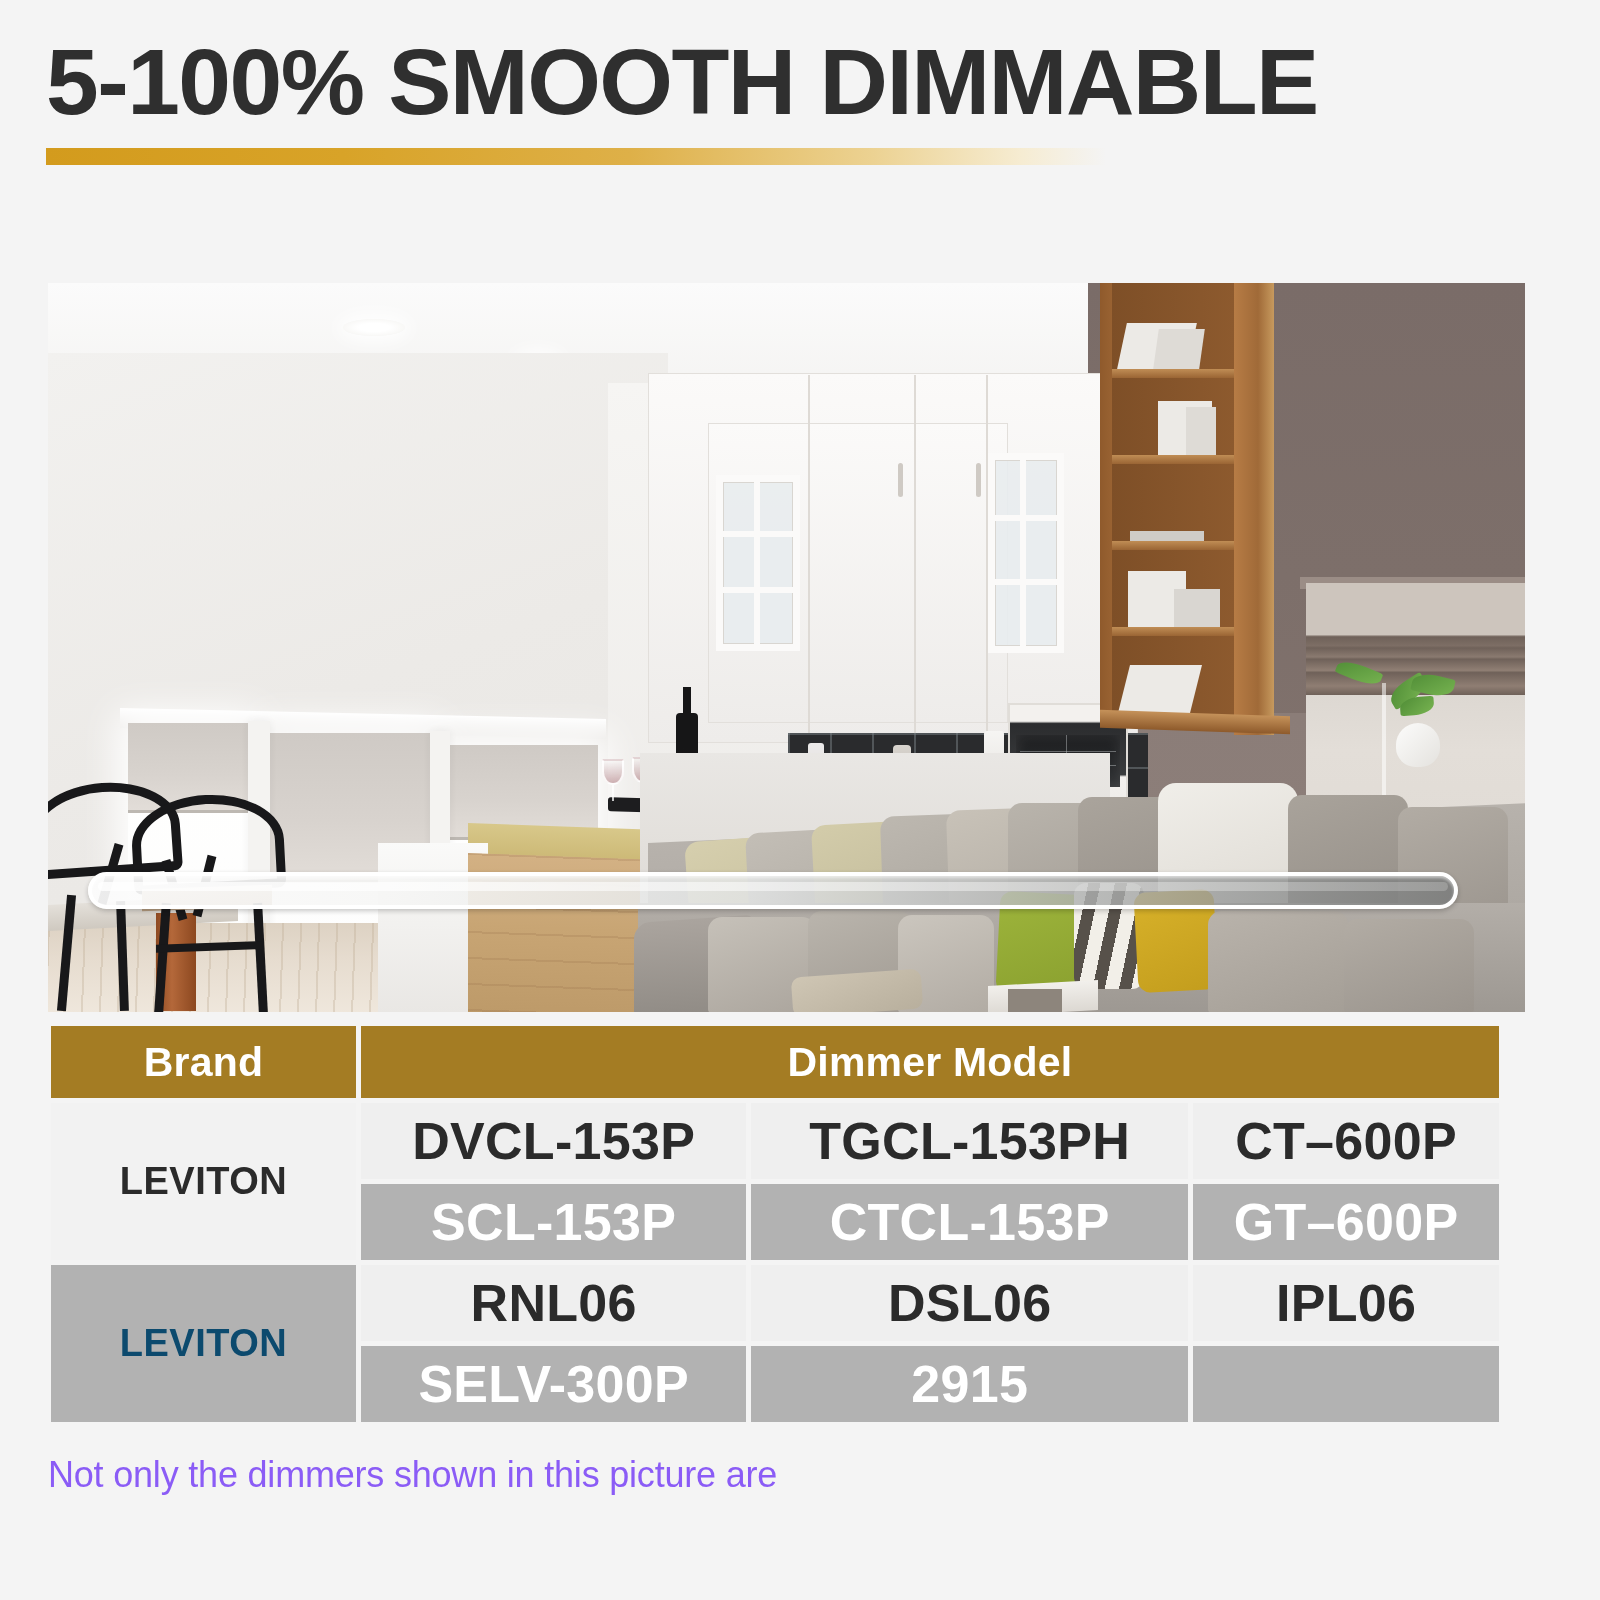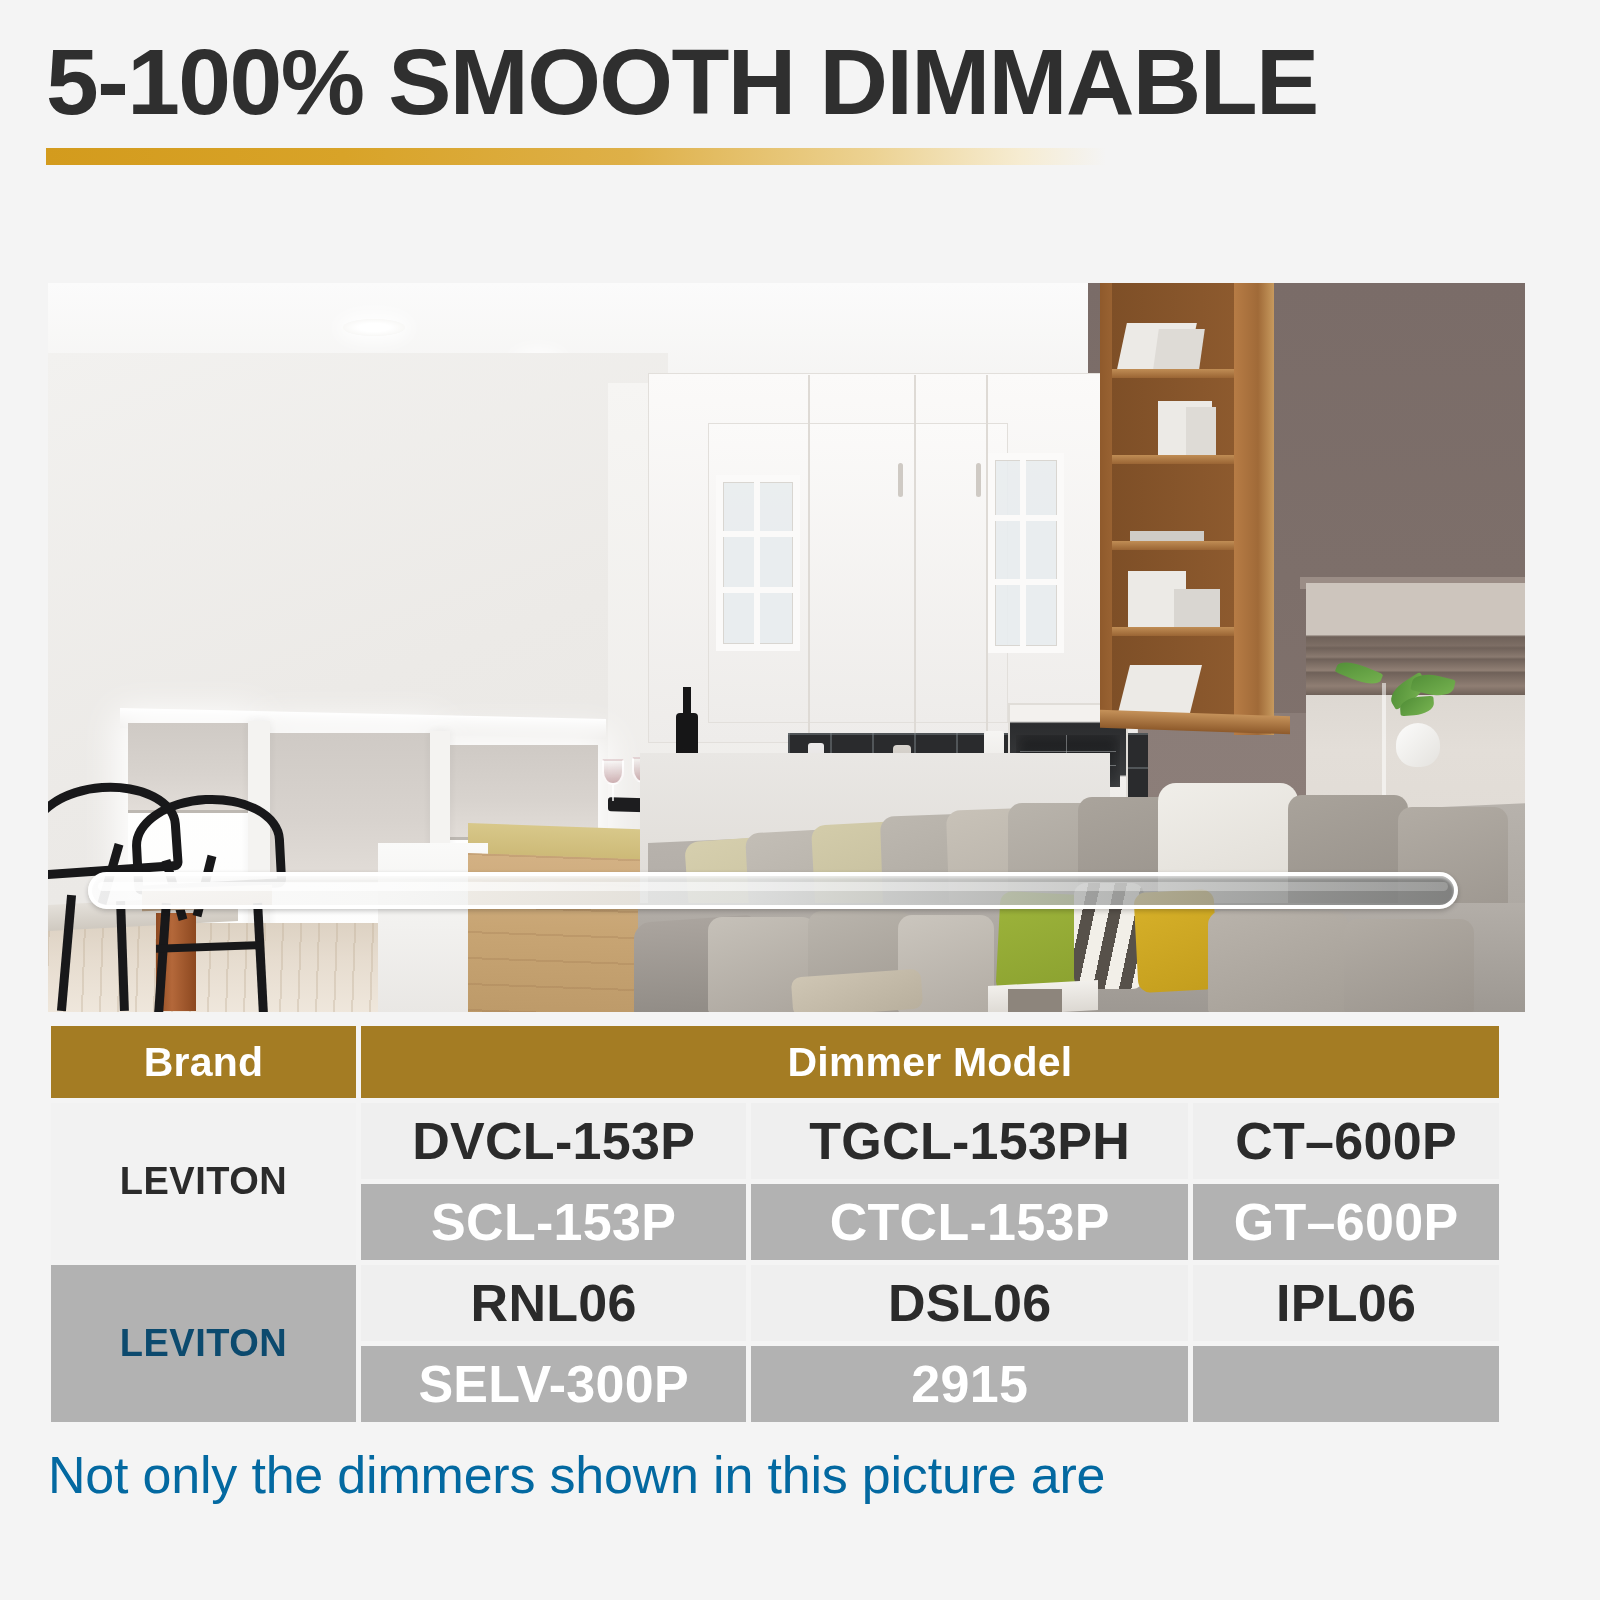--- a/index.html
+++ b/index.html
@@ -474,23 +474,23 @@
   .model-dark  { background: #efefef; color: #2b2b2b; }
   .model-white { background: #b2b2b2; color: #ffffff; }
   .model-empty { background: #b2b2b2; }
 
   
   .footnote {
     position: absolute;
     left: 48px;
     top: 1448px;
     width: 1100px;
-    font-size: 52px;
+    font-size: 36px;
     line-height: 54px;
-    color: #0369a1;
+    color: #8b5cf6;
     letter-spacing: -0.2px;
   }
 </style>
 </head>
 <body>
 
 <div class="page">
 
   <div class="headline">5-100% SMOOTH DIMMABLE</div>
   <div class="gold-rule"></div>

